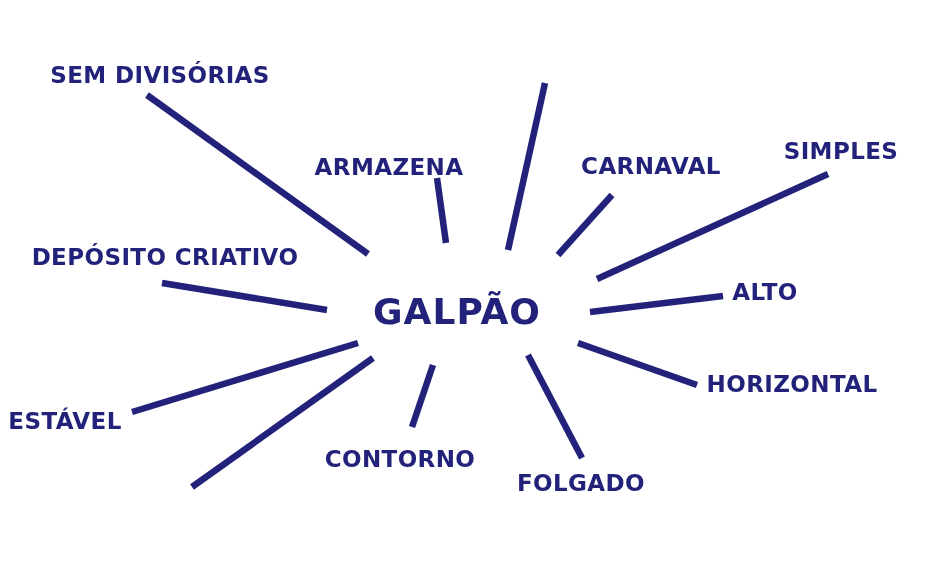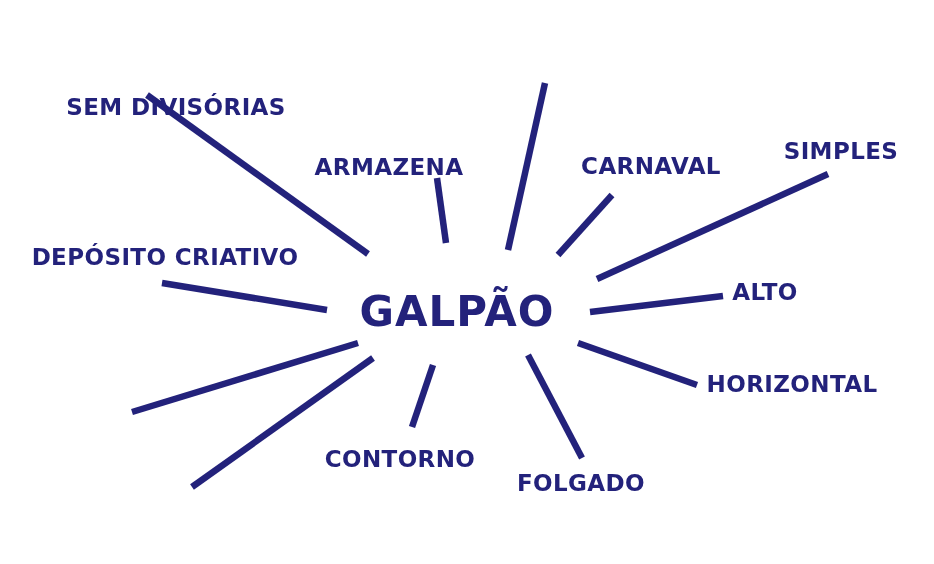--- a/index.html
+++ b/index.html
@@ -32,21 +32,21 @@
     transform: translate(-50%, -50%);
     font-size: 23px;
     font-weight: 700;
     letter-spacing: 0.4px;
     white-space: nowrap;
     color: var(--ink, #23227B);
   }
   .center-label {
     position: absolute;
     transform: translate(-50%, -50%);
-    font-size: 42px;
+    font-size: 36px;
     font-weight: 700;
     letter-spacing: 1px;
     white-space: nowrap;
     color: var(--ink, #23227B);
   }
 </style>
 </head>
 <body>
 
 <div class="canvas">
@@ -59,23 +59,24 @@
       <line x1="162" y1="283" x2="327" y2="310" stroke="#23227B" stroke-width="6.5"></line>
       <line x1="723" y1="296" x2="590" y2="312" stroke="#23227B" stroke-width="6.5"></line>
       <line x1="578" y1="343" x2="697" y2="385" stroke="#23227B" stroke-width="6.5"></line>
       <line x1="358" y1="343" x2="132" y2="412" stroke="#23227B" stroke-width="6.5"></line>
       <line x1="373" y1="358" x2="192" y2="487" stroke="#23227B" stroke-width="6.5"></line>
       <line x1="433" y1="365" x2="412" y2="427" stroke="#23227B" stroke-width="6.5"></line>
       <line x1="528" y1="355" x2="582" y2="458" stroke="#23227B" stroke-width="6.5"></line>
     </svg>
   <div class="node-layer">
     <span class="center-label" style="left: 457px; top: 311px;">GALPÃO</span>
-  <span class="node-label" style="left: 176px; top: 75px; margin-top: 32px;">SEM DIVISÓRIAS</span>
+  <span class="node-label" style="left: 160px; top: 75px;">SEM DIVISÓRIAS</span>
       <span class="node-label" style="left: 389px; top: 152px; margin-top: 15px;">ARMAZENA</span>
       <span class="node-label" style="left: 651px; top: 166px;">CARNAVAL</span>
       <span class="node-label" style="left: 841px; top: 151px;">SIMPLES</span>
       <span class="node-label" style="left: 165px; top: 257px;">DEPÓSITO CRIATIVO</span>
       <span class="node-label" style="left: 765px; top: 292px;">ALTO</span>
       <span class="node-label" style="left: 792px; top: 384px;">HORIZONTAL</span>
+      <span class="node-label" style="left: 65px; top: 421px;">ESTÁVEL</span>
       <span class="node-label" style="left: 400px; top: 459px;">CONTORNO</span>
       <span class="node-label" style="left: 581px; top: 483px;">FOLGADO</span>
     </div>
 </div>
 
 </body></html>

